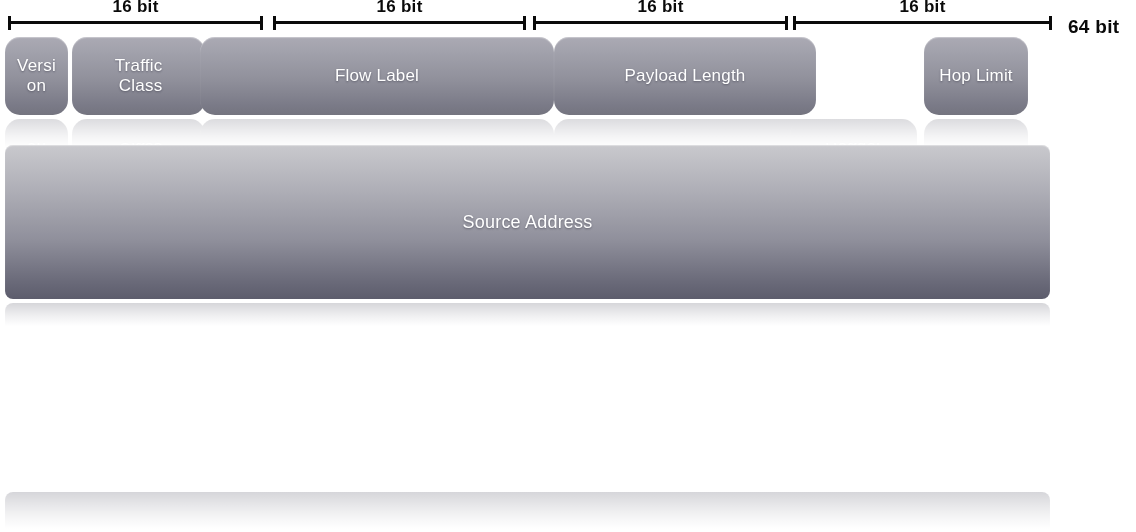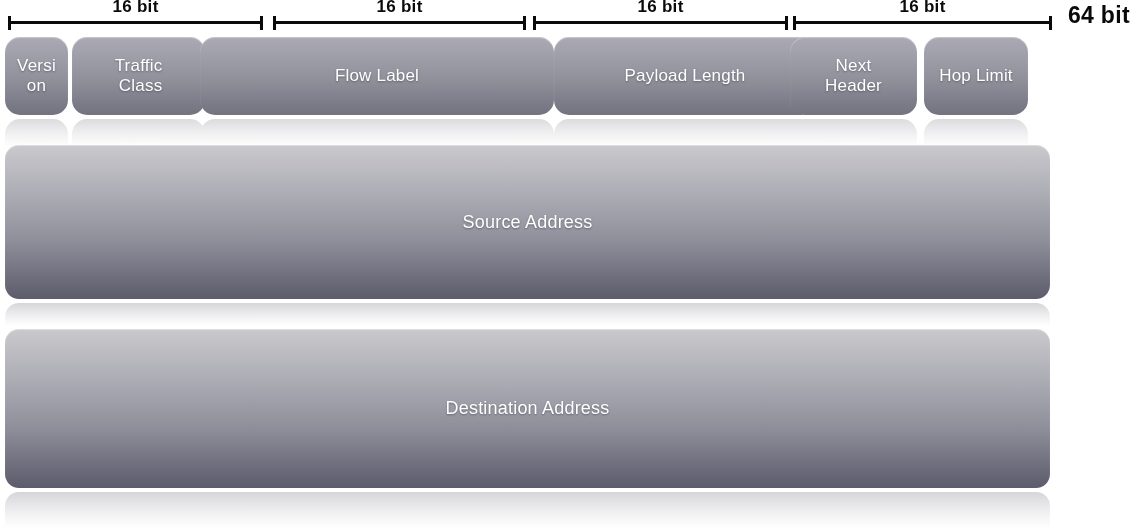--- a/index.html
+++ b/index.html
@@ -19,43 +19,43 @@
   .bracket::after {
     content:""; position:absolute; left:0; right:0; top:5px; height:3px;
     background:#0a0a0a;
   }
   .bracket .blabel {
     position:absolute; left:0; right:0; top:-19px;
     text-align:center; font-size:17px; font-weight:600; color:#0a0a0a;
     letter-spacing:0.3px; white-space:nowrap;
   }
   .total-label {
-    position:absolute; top:2px; left:1068px; width:68px;
-    font-size:23px; font-weight:600; color:#0a0a0a; letter-spacing:0.3px;
+    position:absolute; top:16px; left:1068px; width:68px;
+    font-size:19px; font-weight:600; color:#0a0a0a; letter-spacing:0.3px;
     white-space:nowrap;
   }
 
   
   .row1 { position:absolute; top:37px; left:0; width:1136px; height:78px;padding-left:12px; }
   .fbox {
     position:absolute; top:0; height:78px;
     border-radius:15px;
     background:linear-gradient(180deg,#abaab4 0%, #a2a2ac 18%, #90909b 55%, #7a7a87 88%, #74747f 100%);
     box-shadow:inset 0 1px 1px rgba(255,255,255,0.35);
     display:flex; align-items:center; justify-content:center;
     text-align:center;
   }
   .fbox .flabel {
     color:#ffffff; font-size:17px; line-height:1.18; font-weight:400;
     white-space:pre-line; letter-spacing:0.2px;
     text-shadow:0 1px 2px rgba(40,40,55,0.45);
   }
   .bigbox {
     position:absolute; left:5px; width:1045px;
-    border-radius:14px;
+    border-radius:8px;
     background:linear-gradient(180deg,#c9c9cd 0%, #aeaeb6 30%, #8f8f9b 62%, #6b6b7a 88%, #5c5c6c 100%);
     box-shadow:inset 0 1px 1px rgba(255,255,255,0.4);
     display:flex; align-items:center; justify-content:center;
   }
   .bigbox .flabel {
     color:#ffffff; font-size:18px; letter-spacing:0.2px;
     text-shadow:0 1px 2px rgba(40,40,55,0.45);
   }
 
   
@@ -113,24 +113,20 @@
     <div class="fbox pos-traffic">
       <span class="flabel">Traffic
 Class</span>
     </div>
     <div class="fbox pos-flow">
       <span class="flabel">Flow Label</span>
     </div>
     <div class="fbox pos-payload">
       <span class="flabel">Payload Length</span>
     </div>
-    <div class="fbox pos-next">
-      <span class="flabel">Next
-Header</span>
-    </div>
     <div class="fbox pos-hop">
       <span class="flabel">Hop Limit</span>
     </div>
   </div>
 
   <div class="reflection refl-row1">
     <div class="copy">
       <div class="fbox pos-version">
           <span class="flabel">Versi
 on</span>
@@ -159,23 +155,20 @@
     <span class="flabel">Source Address</span>
   </div>
   <div class="reflection refl-src">
     <div class="copy">
       <div class="bigbox" style="top:0; height:154px;">
         
       </div>
     </div>
   </div>
 
-  <div class="bigbox" style="top:329px; height:159px;">
-    <span class="flabel">Destination Address</span>
-  </div>
   <div class="reflection refl-dst">
     <div class="copy">
       <div class="bigbox" style="top:0; height:159px;">
         
       </div>
     </div>
   </div>
 
 </div>
 

